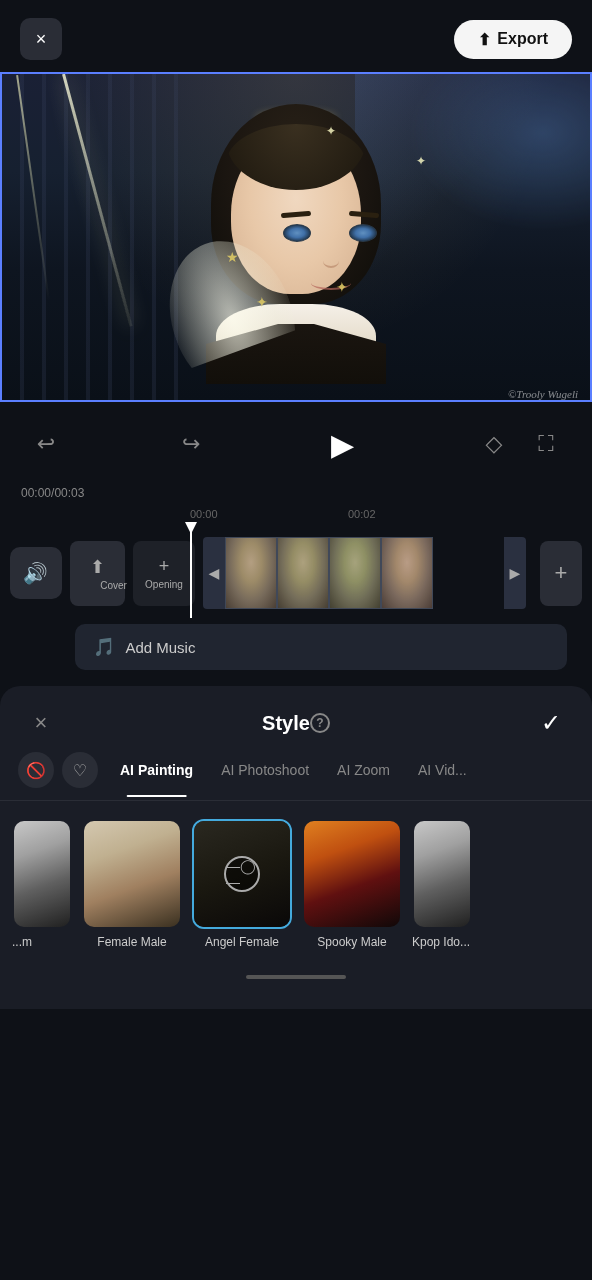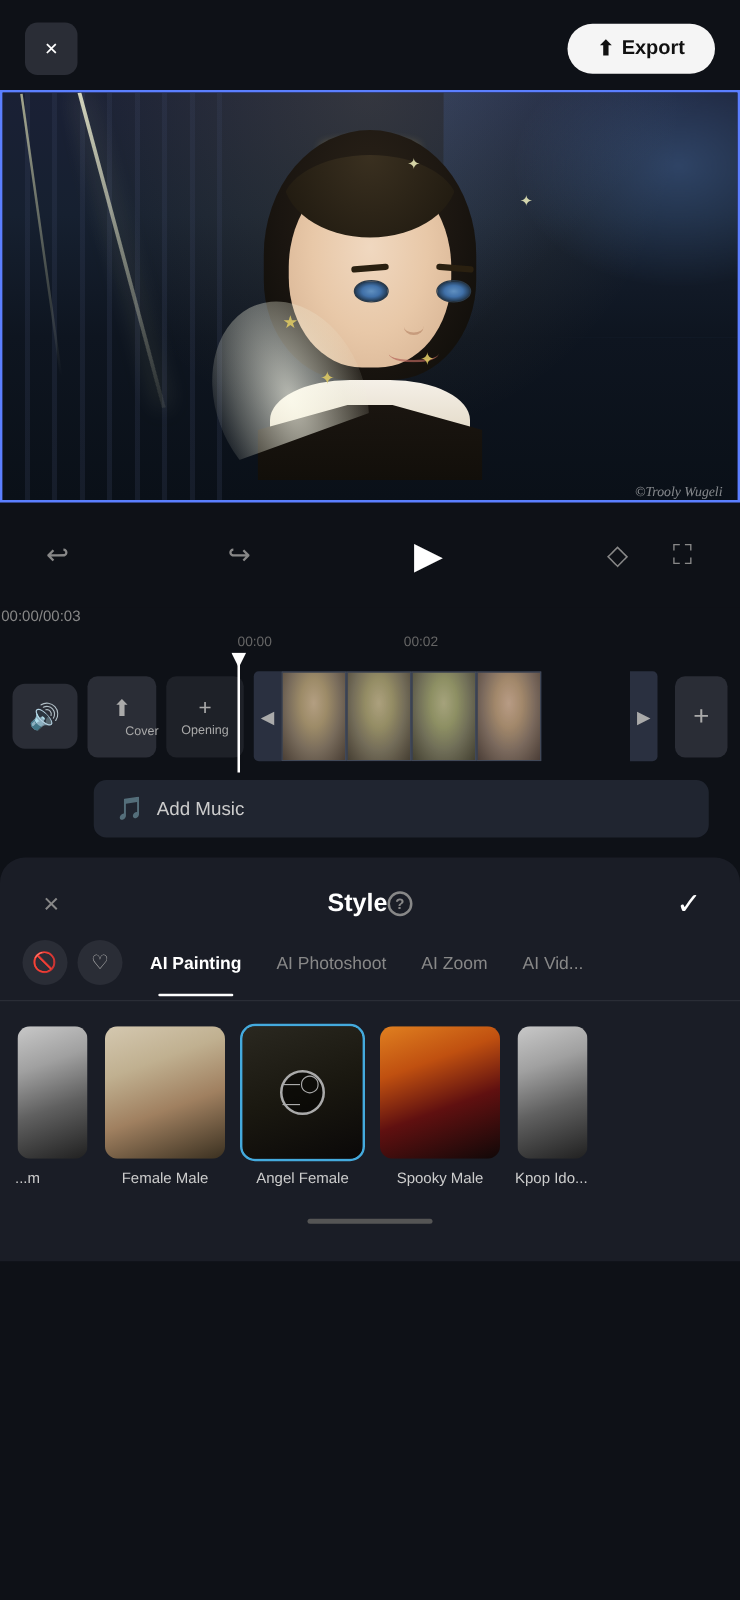--- a/index.html
+++ b/index.html
@@ -260,20 +260,21 @@
       display: flex; gap: 16px;
     }
 
     
     .timeline-bar {
       display: flex;
       justify-content: space-between;
       padding: 0 1px 4px;
       font-size: 12px;
       color: #888;
+      margin-left: 20px;
     }
     .timeline-ruler {
       position: relative;
       height: 20px;
       margin: 0 0 4px;
       display: flex;
       align-items: center;
       padding: 0 18px;
       font-size: 11px;
       color: #666;
@@ -653,21 +654,21 @@
     <button class="ctrl-btn">◇</button>
     <button class="ctrl-btn">⛶</button>
   </div>
 </div>
 
 <div class="timeline-bar">
   <span><span>00:00</span>/<span>00:03</span></span>
 </div>
 <div class="timeline-ruler">
   <span style="position:absolute; left: 190px;">00:00</span>
-  <span style="position:absolute; left: 323px;">00:02</span>
+  <span style="position:absolute; left: 348px;">00:02</span>
 </div>
 
 <div class="timeline-track" style="position:relative;">
   <div class="playhead"></div>
 
   <button class="track-audio-btn">
     <span>🔊</span>
   </button>
 
   <button class="track-cover">

